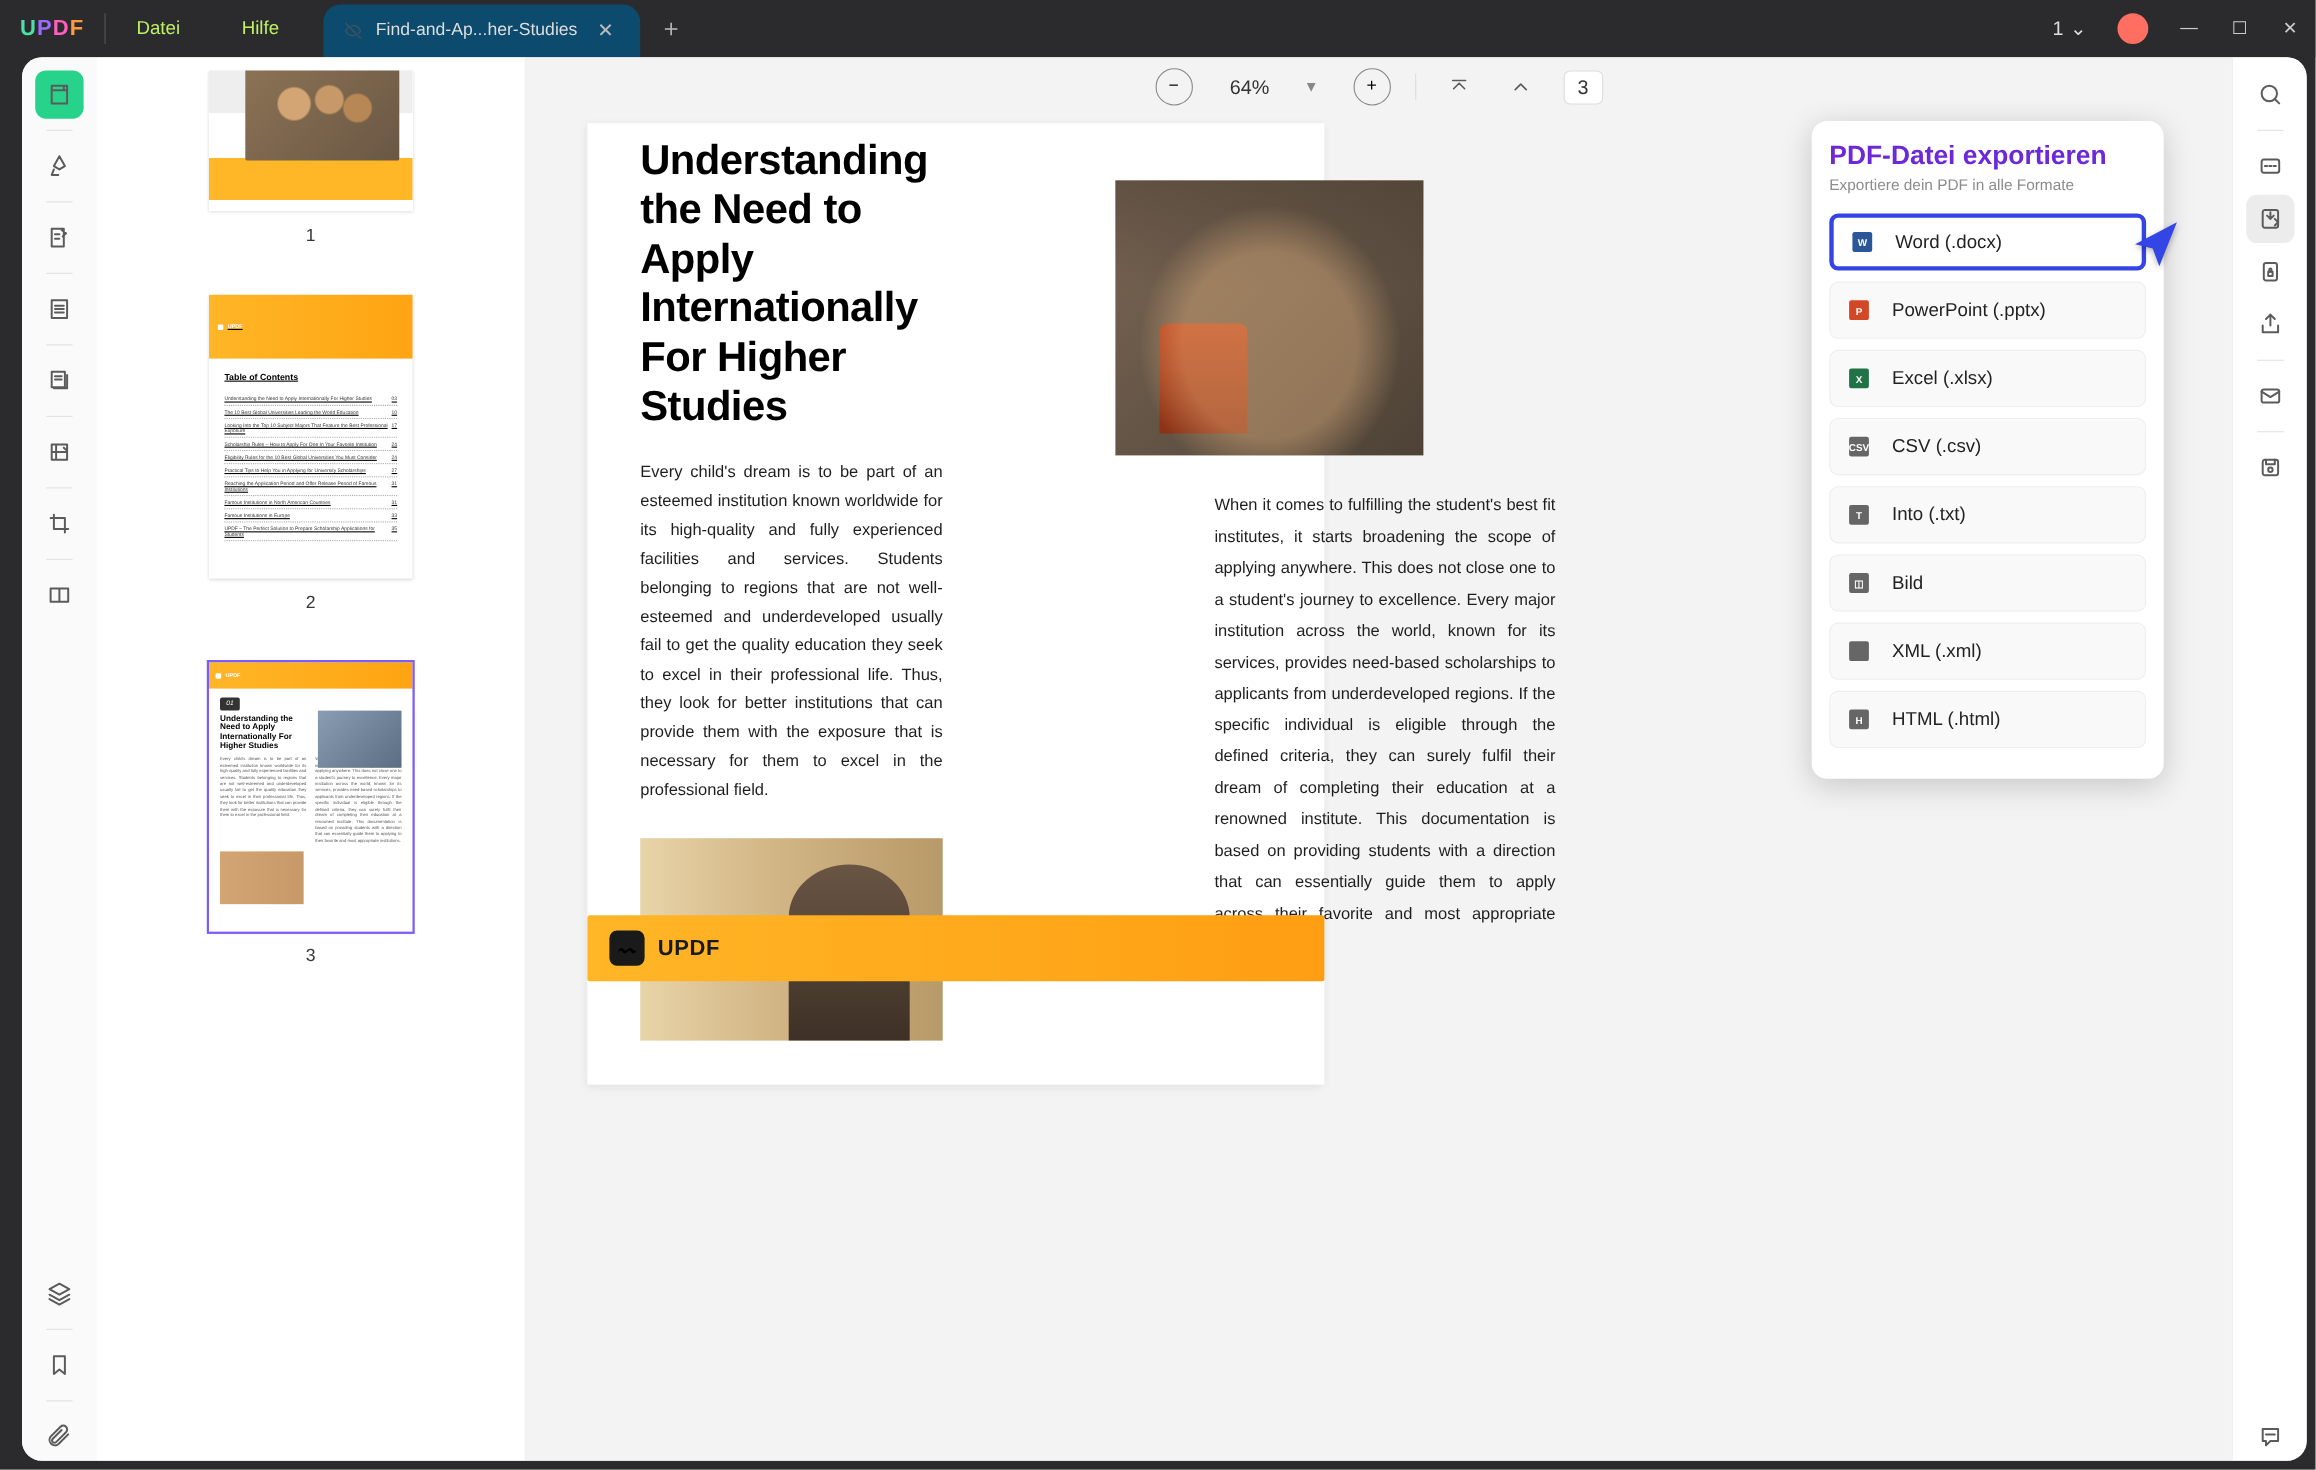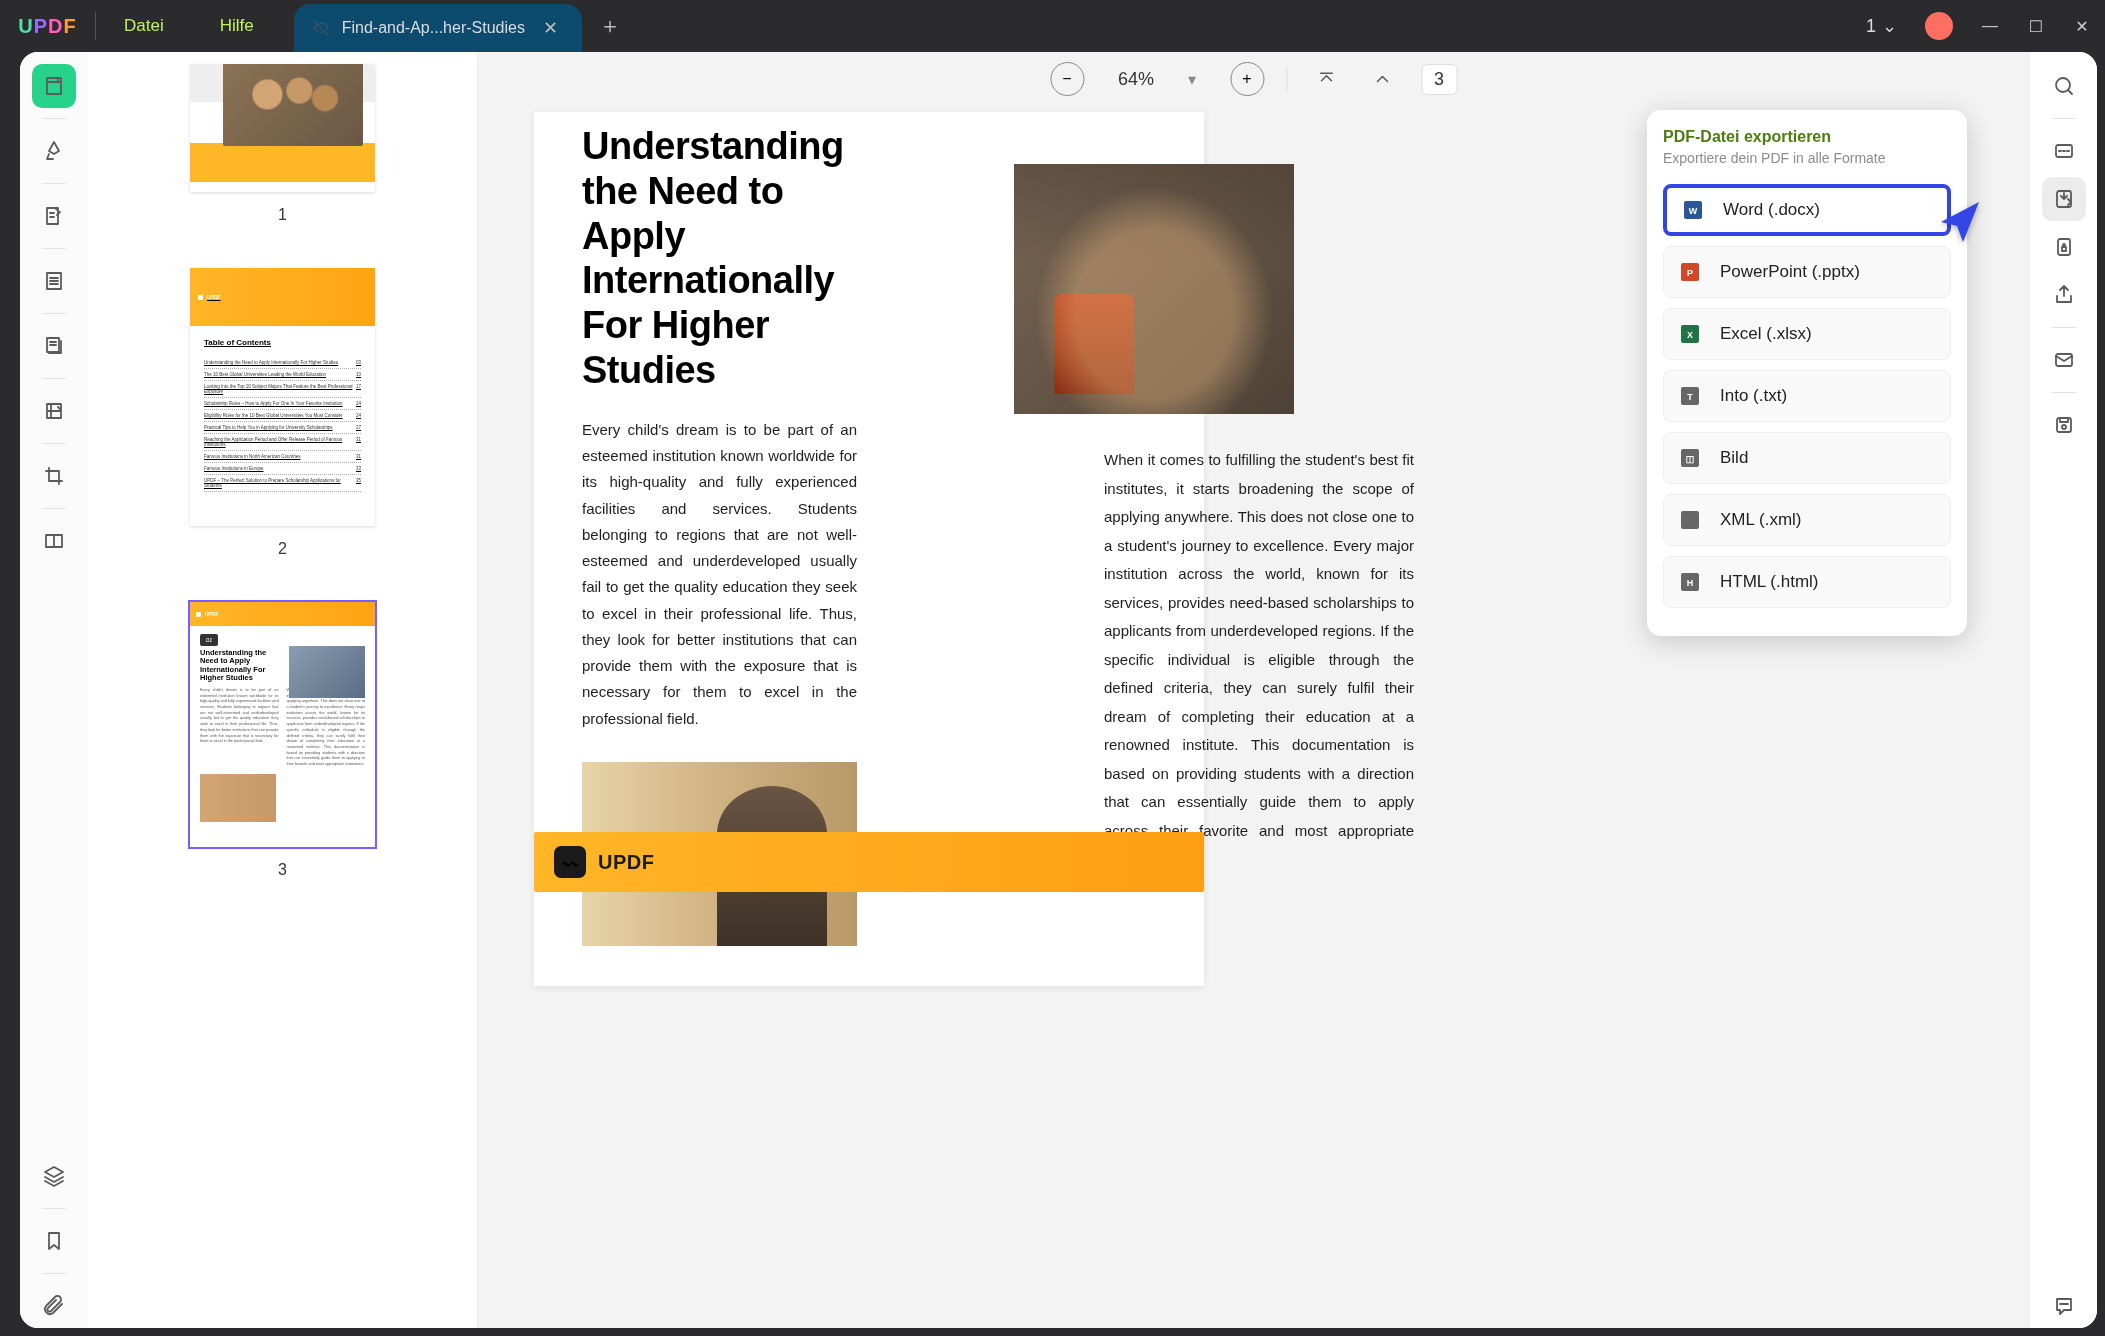--- a/index.html
+++ b/index.html
@@ -82,21 +82,21 @@
 .page-img2 { width:275px; height:184px; background:linear-gradient(90deg,#e8d4a8 0%,#d4b888 40%,#b89968 100%); margin-top:30px; position:relative; }
 .page-img2::after{content:"";position:absolute;right:30px;bottom:0;width:110px;height:160px;background:linear-gradient(#6a5544,#3d3026);border-radius:50% 50% 0 0 / 30% 30% 0 0}
 .right-col { position:absolute; right:-210px; top:334px; width:310px; font-size:15px; line-height:1.9; color:#1e1e1e; text-align:justify; }
 
 .page-footer { position:absolute; left:56px; top:780px; width:670px; height:60px; background:linear-gradient(90deg,#ffb627,#ff9e12); display:flex; align-items:center; padding-left:20px; gap:12px; border-radius:2px; }
 .pf-logo { width:32px; height:32px; background:#1a1a1a; border-radius:7px; display:flex;align-items:center;justify-content:center;font-size:16px; }
 .pf-text { font-weight:800; font-size:20px; color:#1a1a1a; letter-spacing:.5px; }
 
 
 .export-panel { position:absolute; right:62px; top:58px; width:320px; background:#fff; border-radius:14px; box-shadow:0 6px 28px rgba(0,0,0,.18); padding:18px 16px 18px; z-index:10; }
-.ep-title { font-size:16px; font-weight:700; color:#4d7c0f; margin-bottom:4px; }
+.ep-title { font-size:24px; font-weight:700; color:#6d28d9; margin-bottom:4px; }
 .ep-sub { font-size:14px; color:#8c8c8c; margin-bottom:18px; }
 .ep-item { display:flex; align-items:center; gap:18px; height:52px; padding:0 14px; background:#f9f9f9; border:1px solid #eee; border-radius:8px; margin-bottom:10px; cursor:pointer; font-size:17px; color:#222; }
 .ep-item.sel { border:4px solid #3445e6; background:#fff; }
 .ep-icon { width:24px; height:24px; display:flex;align-items:center;justify-content:center; }
 .arrow-cursor { position:absolute; right:48px; top:148px; z-index:11; }
 .arrow-cursor svg { filter:drop-shadow(0 2px 3px rgba(0,0,0,.3)); }
 
 
 .right-tools { width:68px; background:#fff; border-left:1px solid #f0f0f0; display:flex; flex-direction:column; align-items:center; padding-top:12px; gap:4px; }
 .rtool { width:44px;height:44px;border-radius:10px;display:flex;align-items:center;justify-content:center;cursor:pointer; }
@@ -350,20 +350,29 @@
                 <rect x="3" y="3" width="18" height="18" rx="2" fill="#217346"></rect>
                 <text x="12" y="16" text-anchor="middle" fill="#fff" font-size="9" font-weight="700" font-family="Arial">X</text>
               </svg>
             </div>
             <span>Excel (.xlsx)</span>
           </div>
           <div class="ep-item">
             <div class="ep-icon">
               <svg viewBox="0 0 24 24" width="24" height="24">
                 <rect x="3" y="3" width="18" height="18" rx="2" fill="#666"></rect>
+                <text x="12" y="16" text-anchor="middle" fill="#fff" font-size="9" font-weight="700" font-family="Arial">CSV</text>
+              </svg>
+            </div>
+            <span>CSV (.csv)</span>
+          </div>
+          <div class="ep-item">
+            <div class="ep-icon">
+              <svg viewBox="0 0 24 24" width="24" height="24">
+                <rect x="3" y="3" width="18" height="18" rx="2" fill="#666"></rect>
                 <text x="12" y="16" text-anchor="middle" fill="#fff" font-size="9" font-weight="700" font-family="Arial">T</text>
               </svg>
             </div>
             <span>Into (.txt)</span>
           </div>
           <div class="ep-item">
             <div class="ep-icon">
               <svg viewBox="0 0 24 24" width="24" height="24">
                 <rect x="3" y="3" width="18" height="18" rx="2" fill="#666"></rect>
                 <text x="12" y="16" text-anchor="middle" fill="#fff" font-size="9" font-weight="700" font-family="Arial">◫</text>

